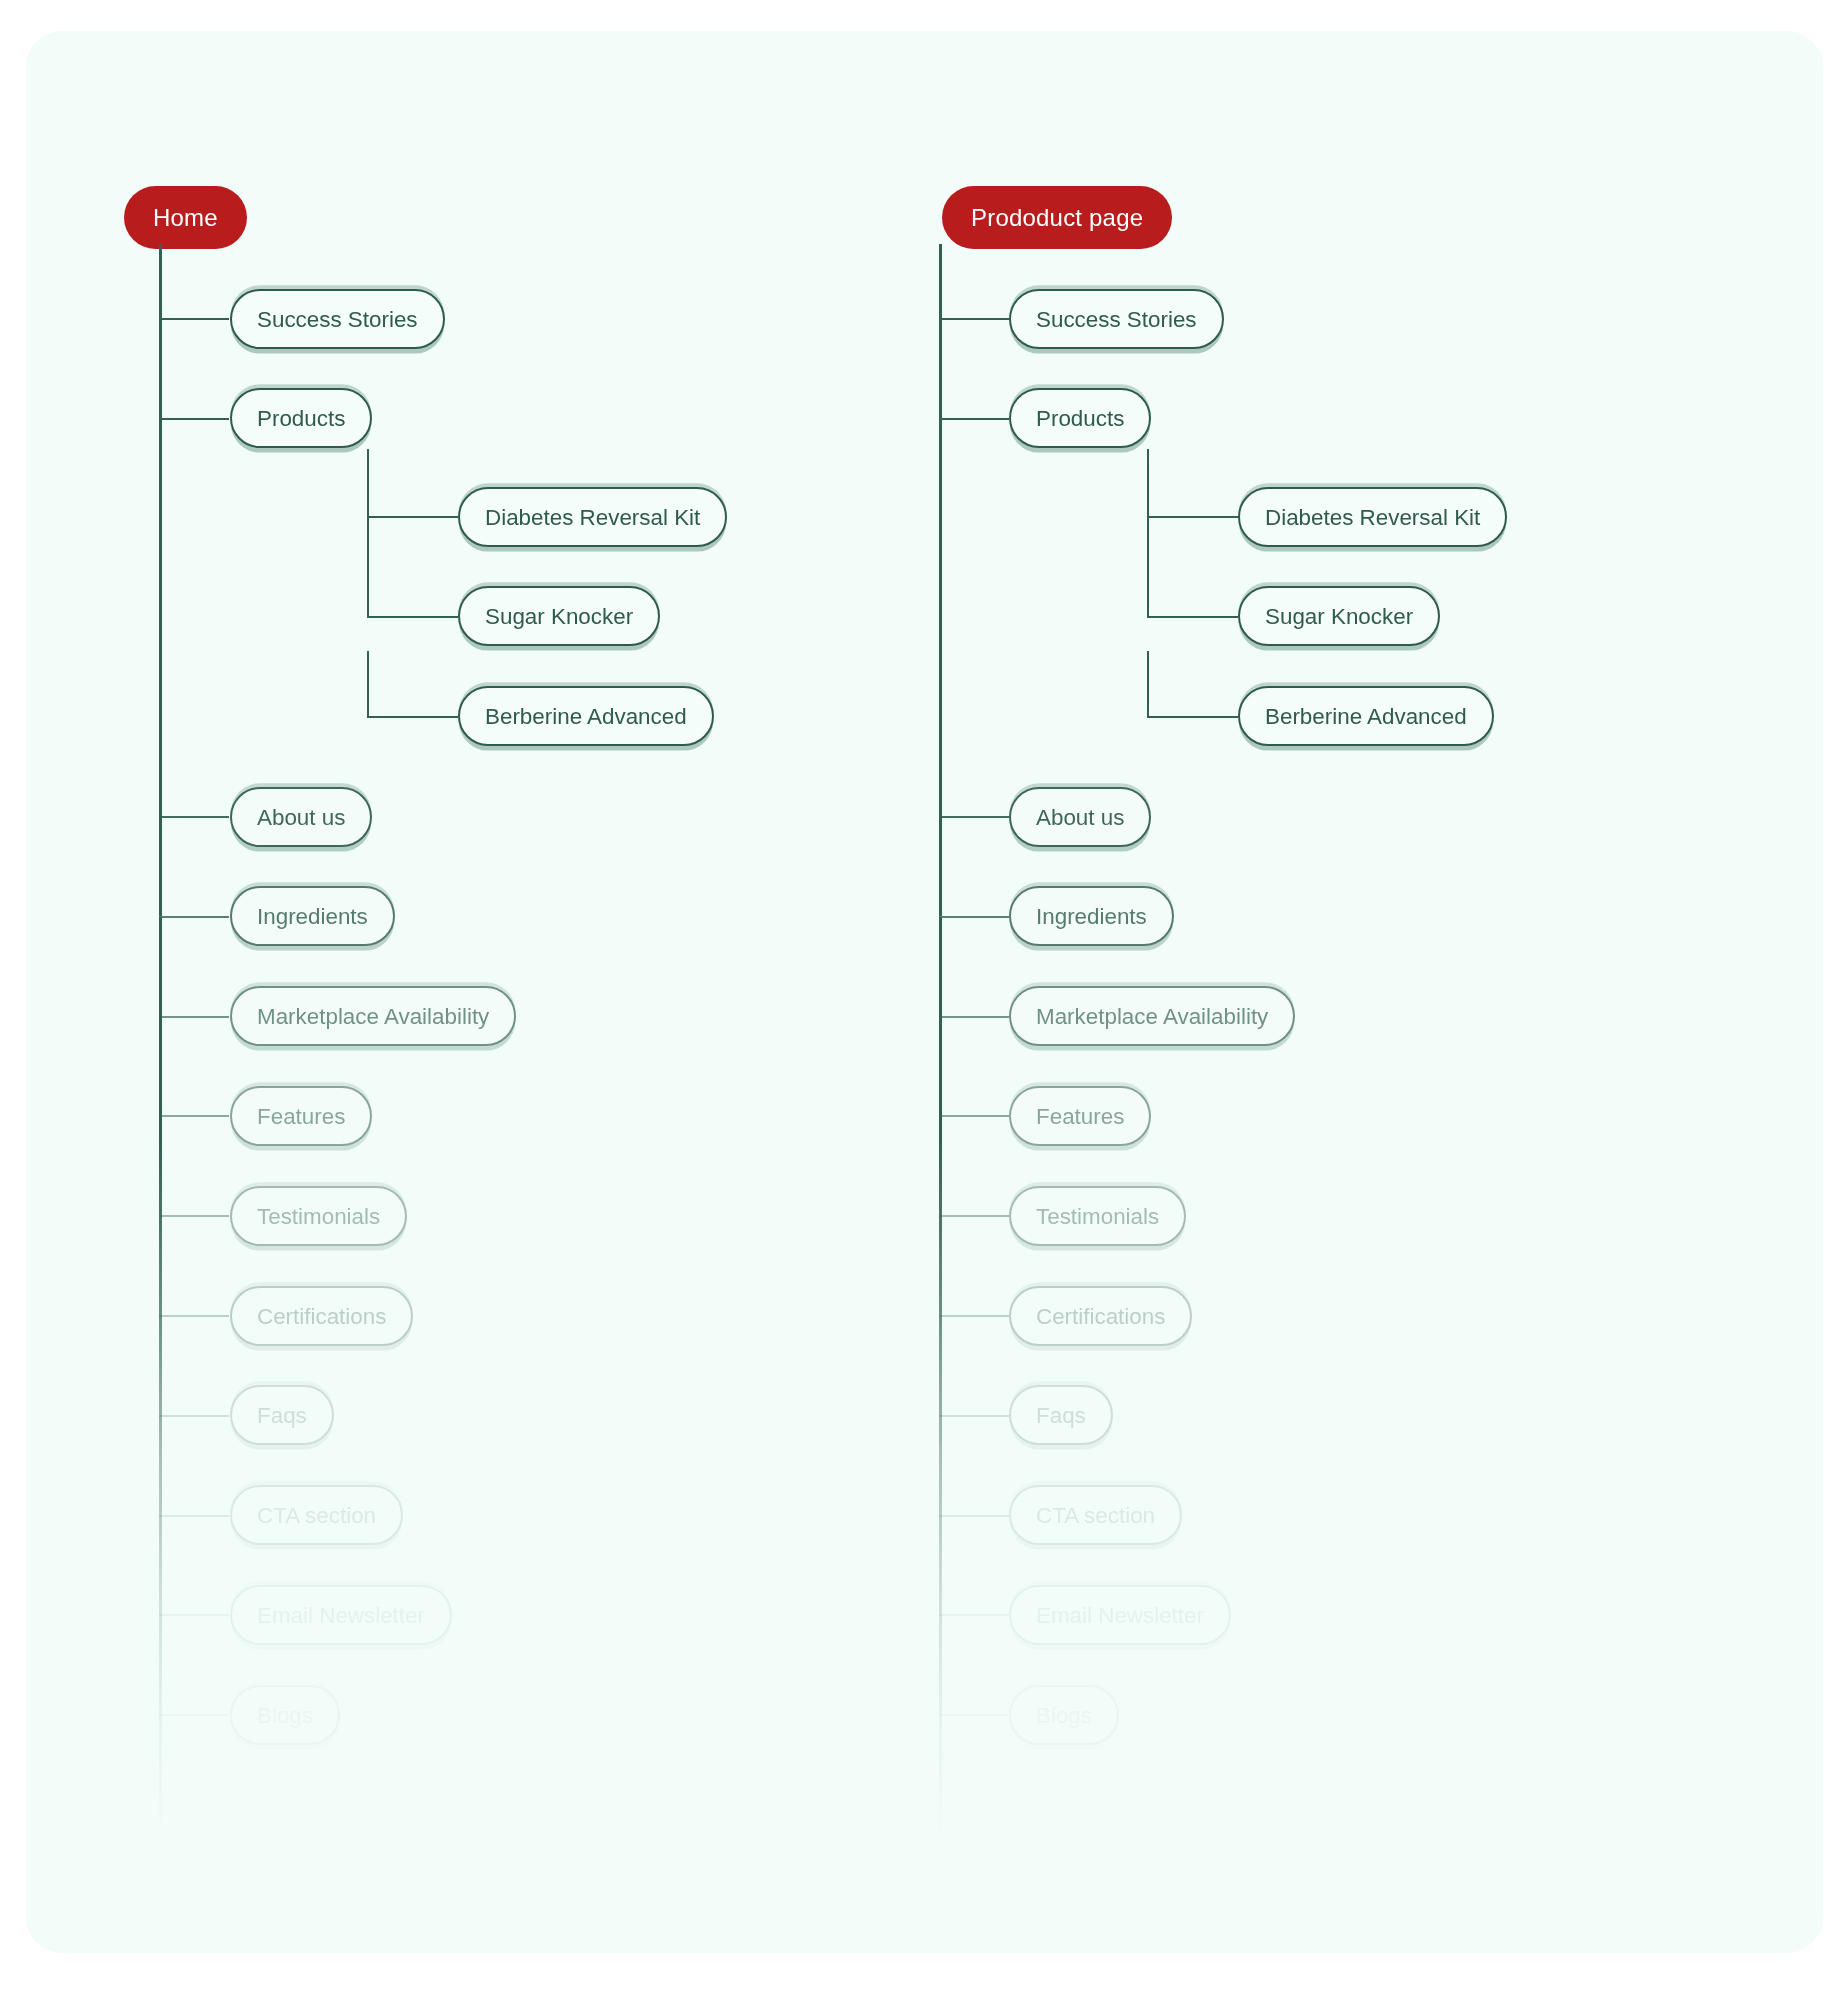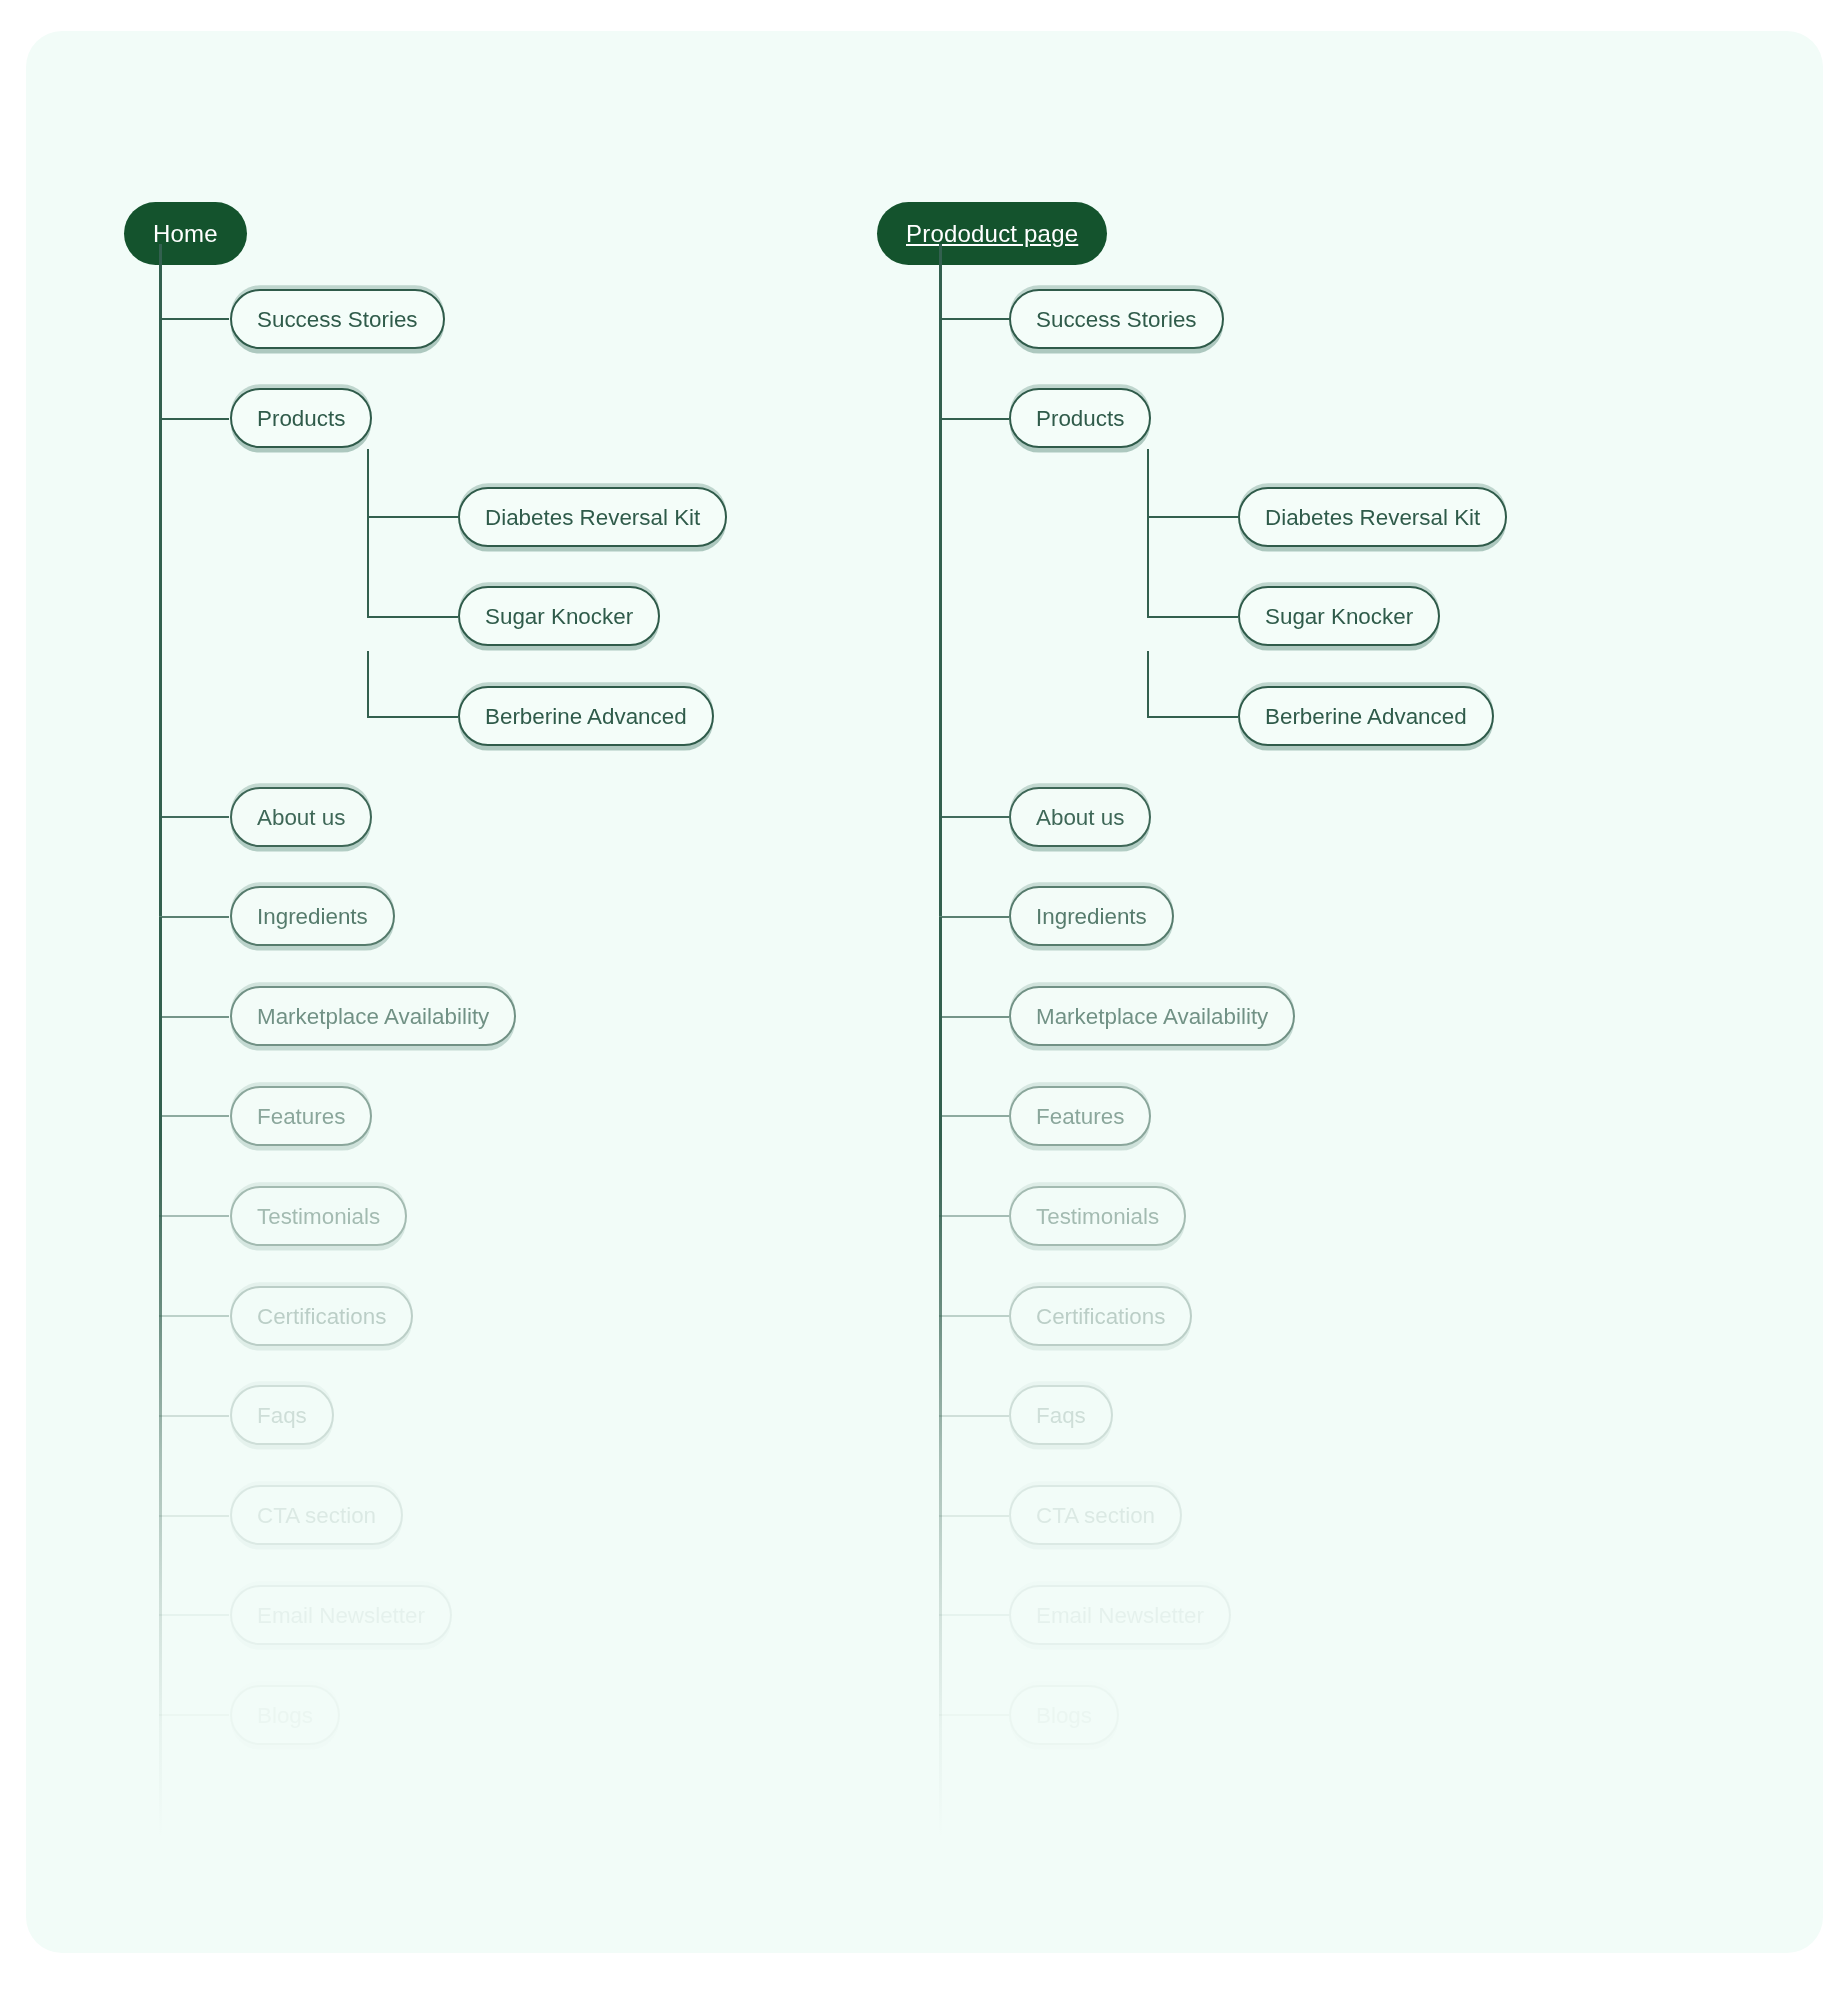--- a/index.html
+++ b/index.html
@@ -35,27 +35,26 @@
 
   
   .root-pill {
     position: absolute;
     left: 0;
     top: 0;
     height: 63px;
     line-height: 63px;
     padding: 0 29px;
     border-radius: 32px;
-    background: #14532d;
+    background: #b91c1c;
     color: #ffffff;
     font-size: 24px;
     letter-spacing: 0.2px;
     white-space: nowrap;
     box-sizing: border-box;
-    margin-top: 16px;
   }
 
   
   .trunk {
     position: absolute;
     width: 3.1px;
     background: #33604f;
   }
   .trunk-fade {
     position: absolute;
@@ -138,21 +137,21 @@
       <div class="stub" style="left: 159px; top: 1415px; width: 70px; opacity: 0.18;"></div>
       <div class="node" style="left: 230px; top: 1385px; opacity: 0.18;">Faqs</div>
       <div class="stub" style="left: 159px; top: 1515px; width: 70px; opacity: 0.11;"></div>
       <div class="node" style="left: 230px; top: 1485px; opacity: 0.11;">CTA section</div>
       <div class="stub" style="left: 159px; top: 1614px; width: 70px; opacity: 0.06;"></div>
       <div class="node" style="left: 230px; top: 1585px; opacity: 0.06;">Email Newsletter</div>
       <div class="stub" style="left: 159px; top: 1714px; width: 70px; opacity: 0.03;"></div>
       <div class="node" style="left: 230px; top: 1685px; opacity: 0.03;">Blogs</div>
     </div>
     <div class="tree-col">
-      <div class="root-pill" style="left: 877px; top: 186px; text-decoration: underline;">Prododuct page</div>
+      <div class="root-pill" style="left: 942px; top: 186px;">Prododuct page</div>
       <div class="trunk" style="left: 939px; top: 244px; height: 672px;"></div>
       <div class="trunk-fade" style="left: 939px; top: 917px; height: 922px;"></div>
       <div class="stub" style="left: 939px; top: 318px; width: 70px; opacity: 1;"></div>
       <div class="node" style="left: 1009px; top: 289px; opacity: 1;">Success Stories</div>
       <div class="stub" style="left: 939px; top: 418px; width: 70px; opacity: 1;"></div>
       <div class="node" style="left: 1009px; top: 388px; opacity: 1;">Products</div>
       <div class="subtrunk" style="left: 1147px; top: 449px; height: 168px;"></div>
       <div class="subtrunk" style="left: 1147px; top: 651px; height: 65px;"></div>
       <div class="stub" style="left: 1147px; top: 516px; width: 91px; opacity: 1;"></div>
       <div class="node" style="left: 1238px; top: 487px; opacity: 1;">Diabetes Reversal Kit</div>

